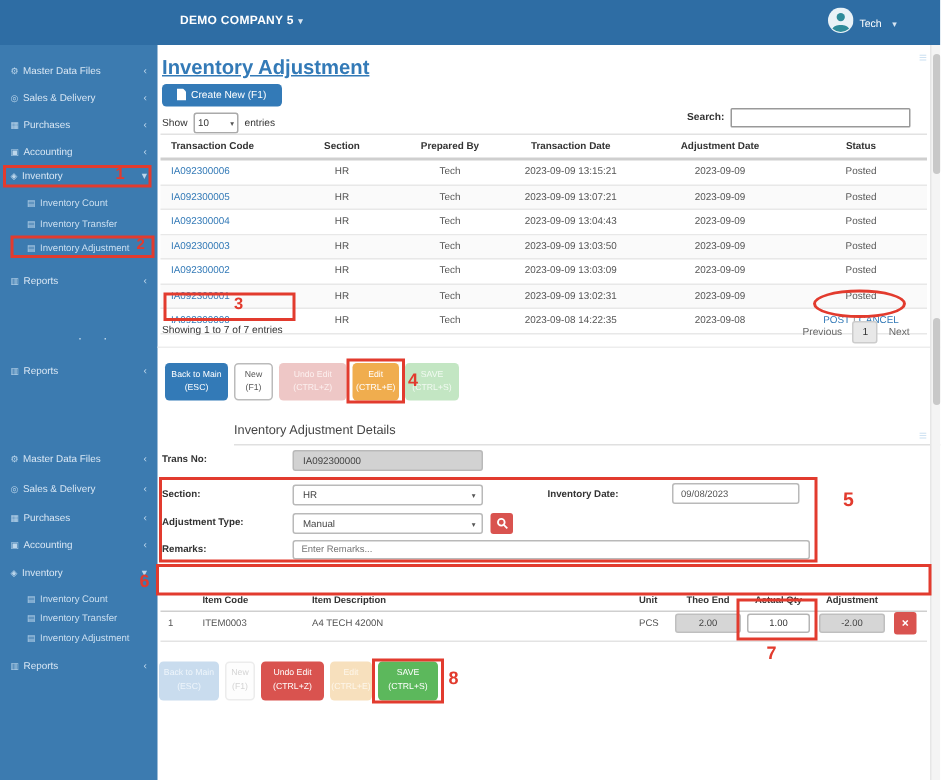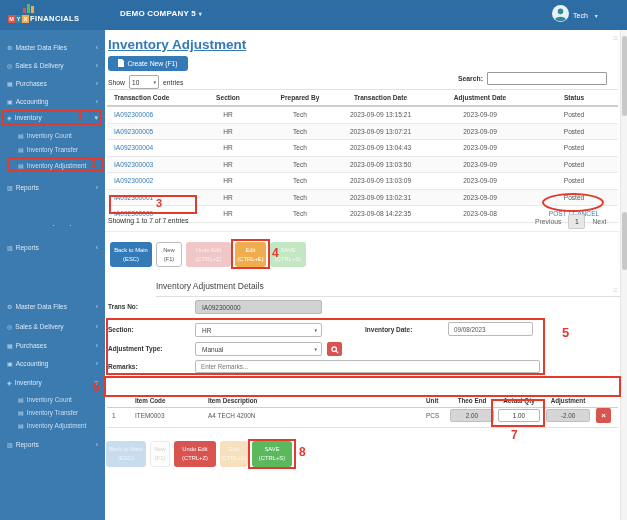--- a/index.html
+++ b/index.html
@@ -118,33 +118,20 @@
   
   .sb-track{left:620px;top:30px;width:7px;height:490px;background:#f4f4f4;border-left:1px solid #e6e6e6;}
   .sb-thumb{position:absolute;left:1px;width:5px;background:#c8c8c8;border-radius:3px;}
 </style>
 </head>
 <body>
 
 <div class="screen">
 
   <div class="abs topbar">
-    <div class="abs logo">
-      <span class="logo-bars">
-          <i class="bar-r"></i>
-          <i class="bar-g"></i>
-          <i class="bar-y"></i>
-        </span>
-      <span class="logo-row">
-        <span class="logo-letter ll-m">M</span>
-        <span class="logo-letter ll-y">Y</span>
-        <span class="logo-letter ll-x">X</span>
-        <span class="logo-name">FINANCIALS</span>
-      </span>
-    </div>
     <div class="abs company">
       <span>DEMO COMPANY 5</span><span class="tb-caret">▾</span>
     </div>
     <div class="abs user-wrap">
       <span><svg width="17" height="17" viewBox="0 0 16 16">
             <circle cx="8" cy="8" r="8" fill="#e9f2f7"></circle>
             <circle cx="8" cy="6" r="2.6" fill="#2e8b9a"></circle>
             <path d="M2.8 13.4c.9-3.2 9.5-3.2 10.4 0a8 8 0 0 1-10.4 0z" fill="#2e8b9a"></path>
           </svg></span>
       <span class="user-name">Tech</span>

